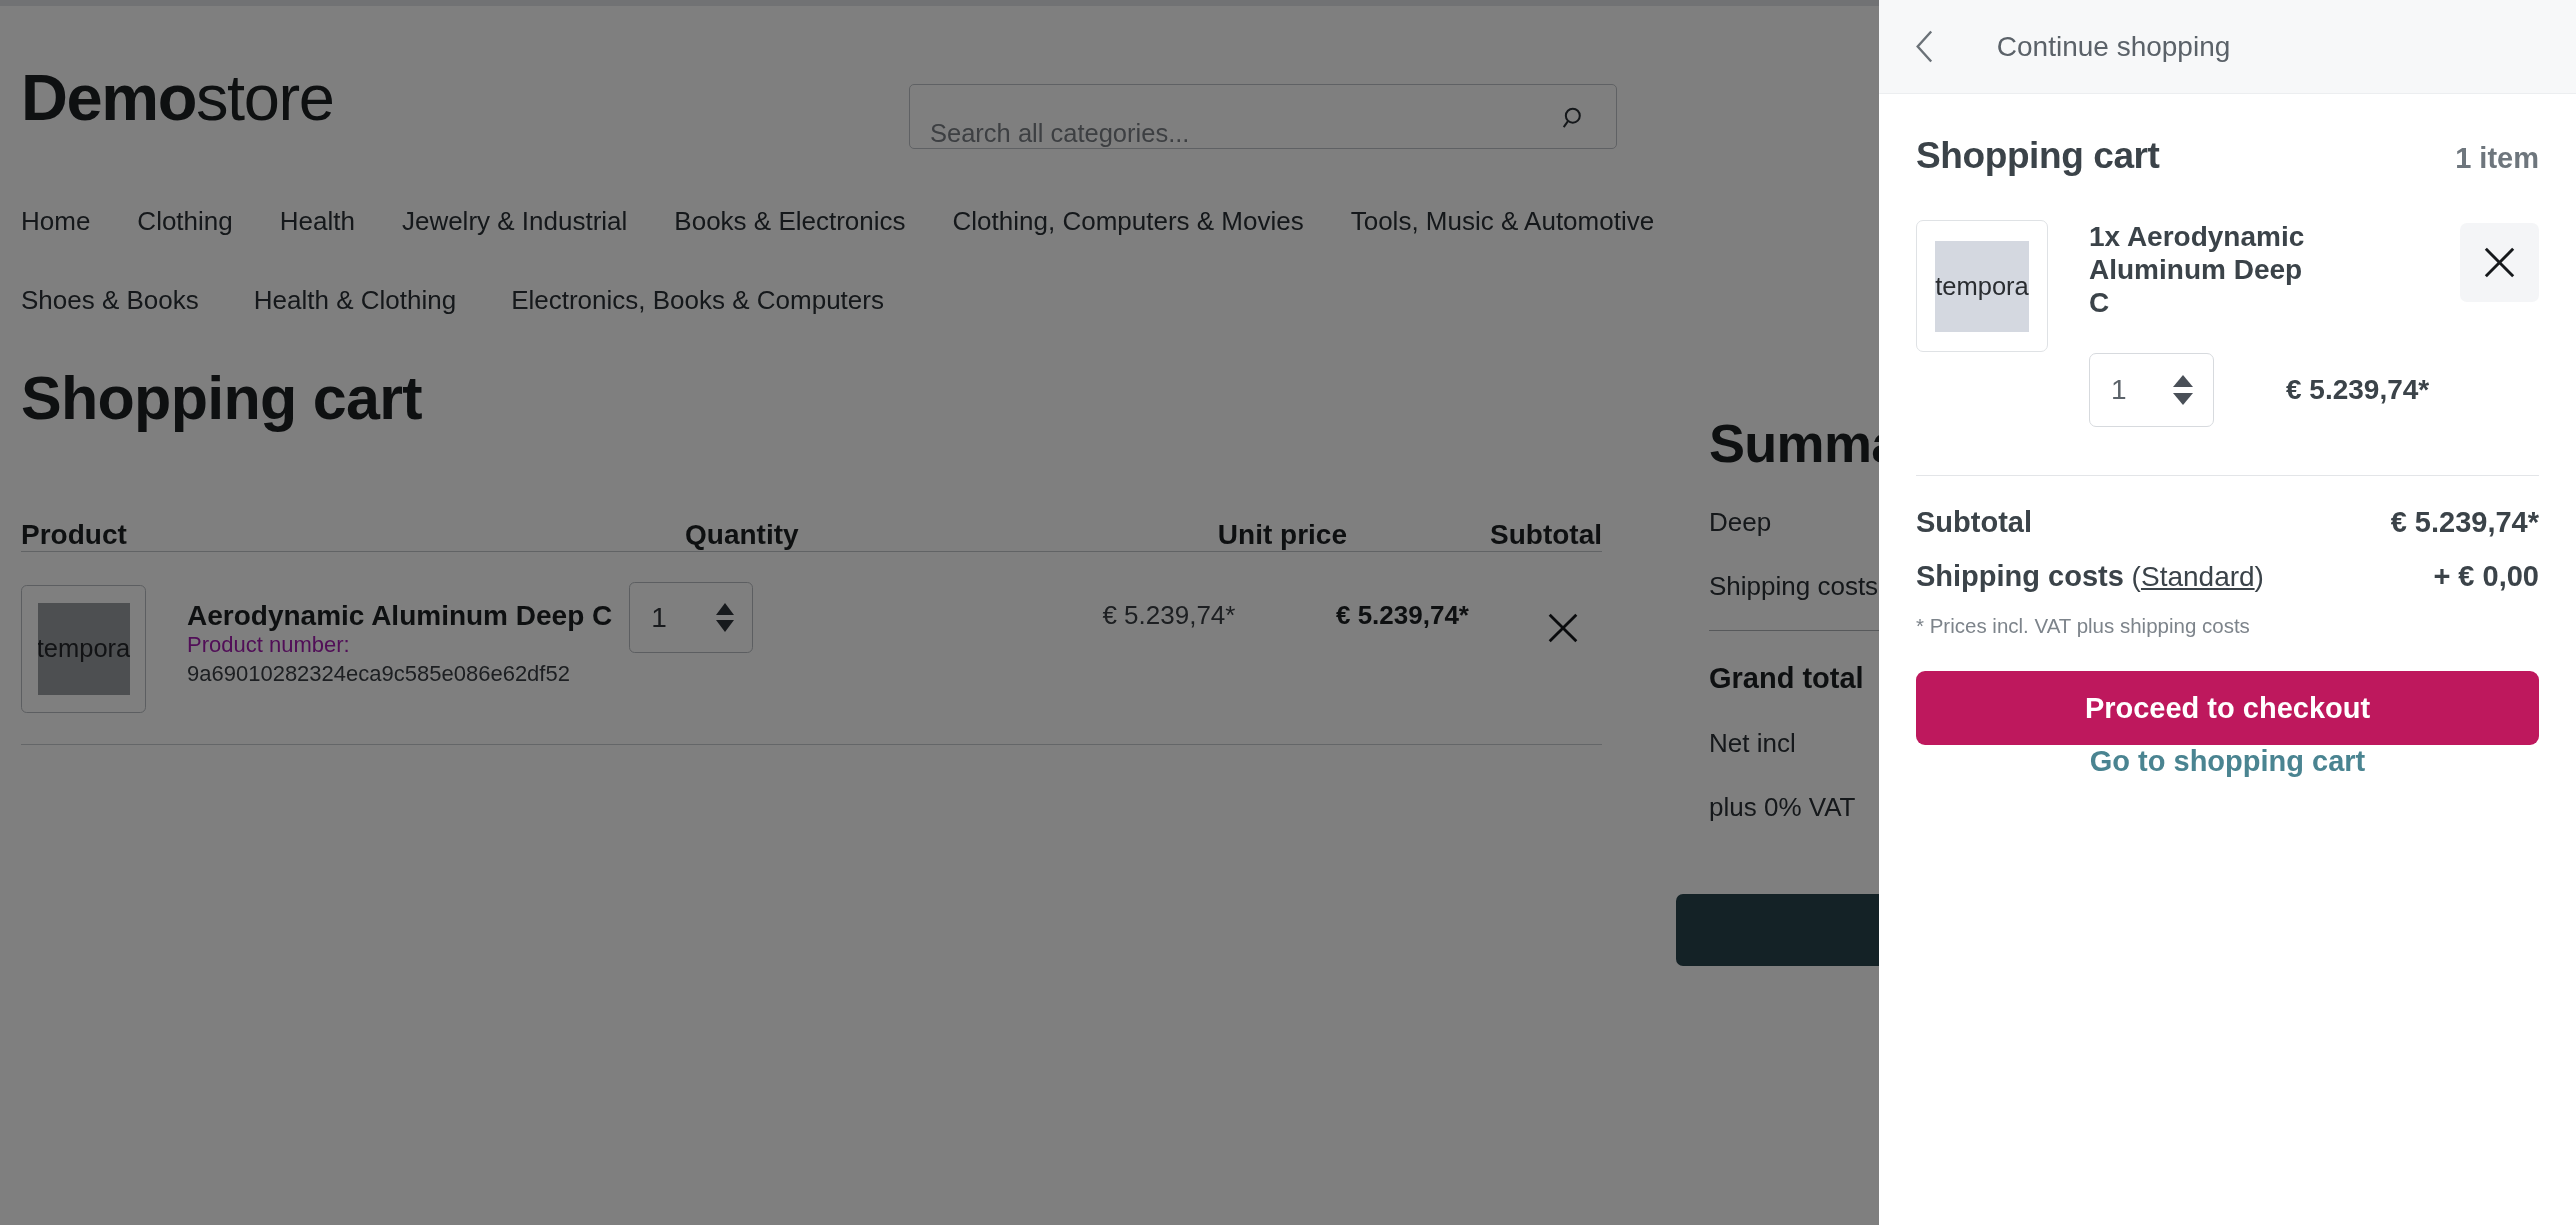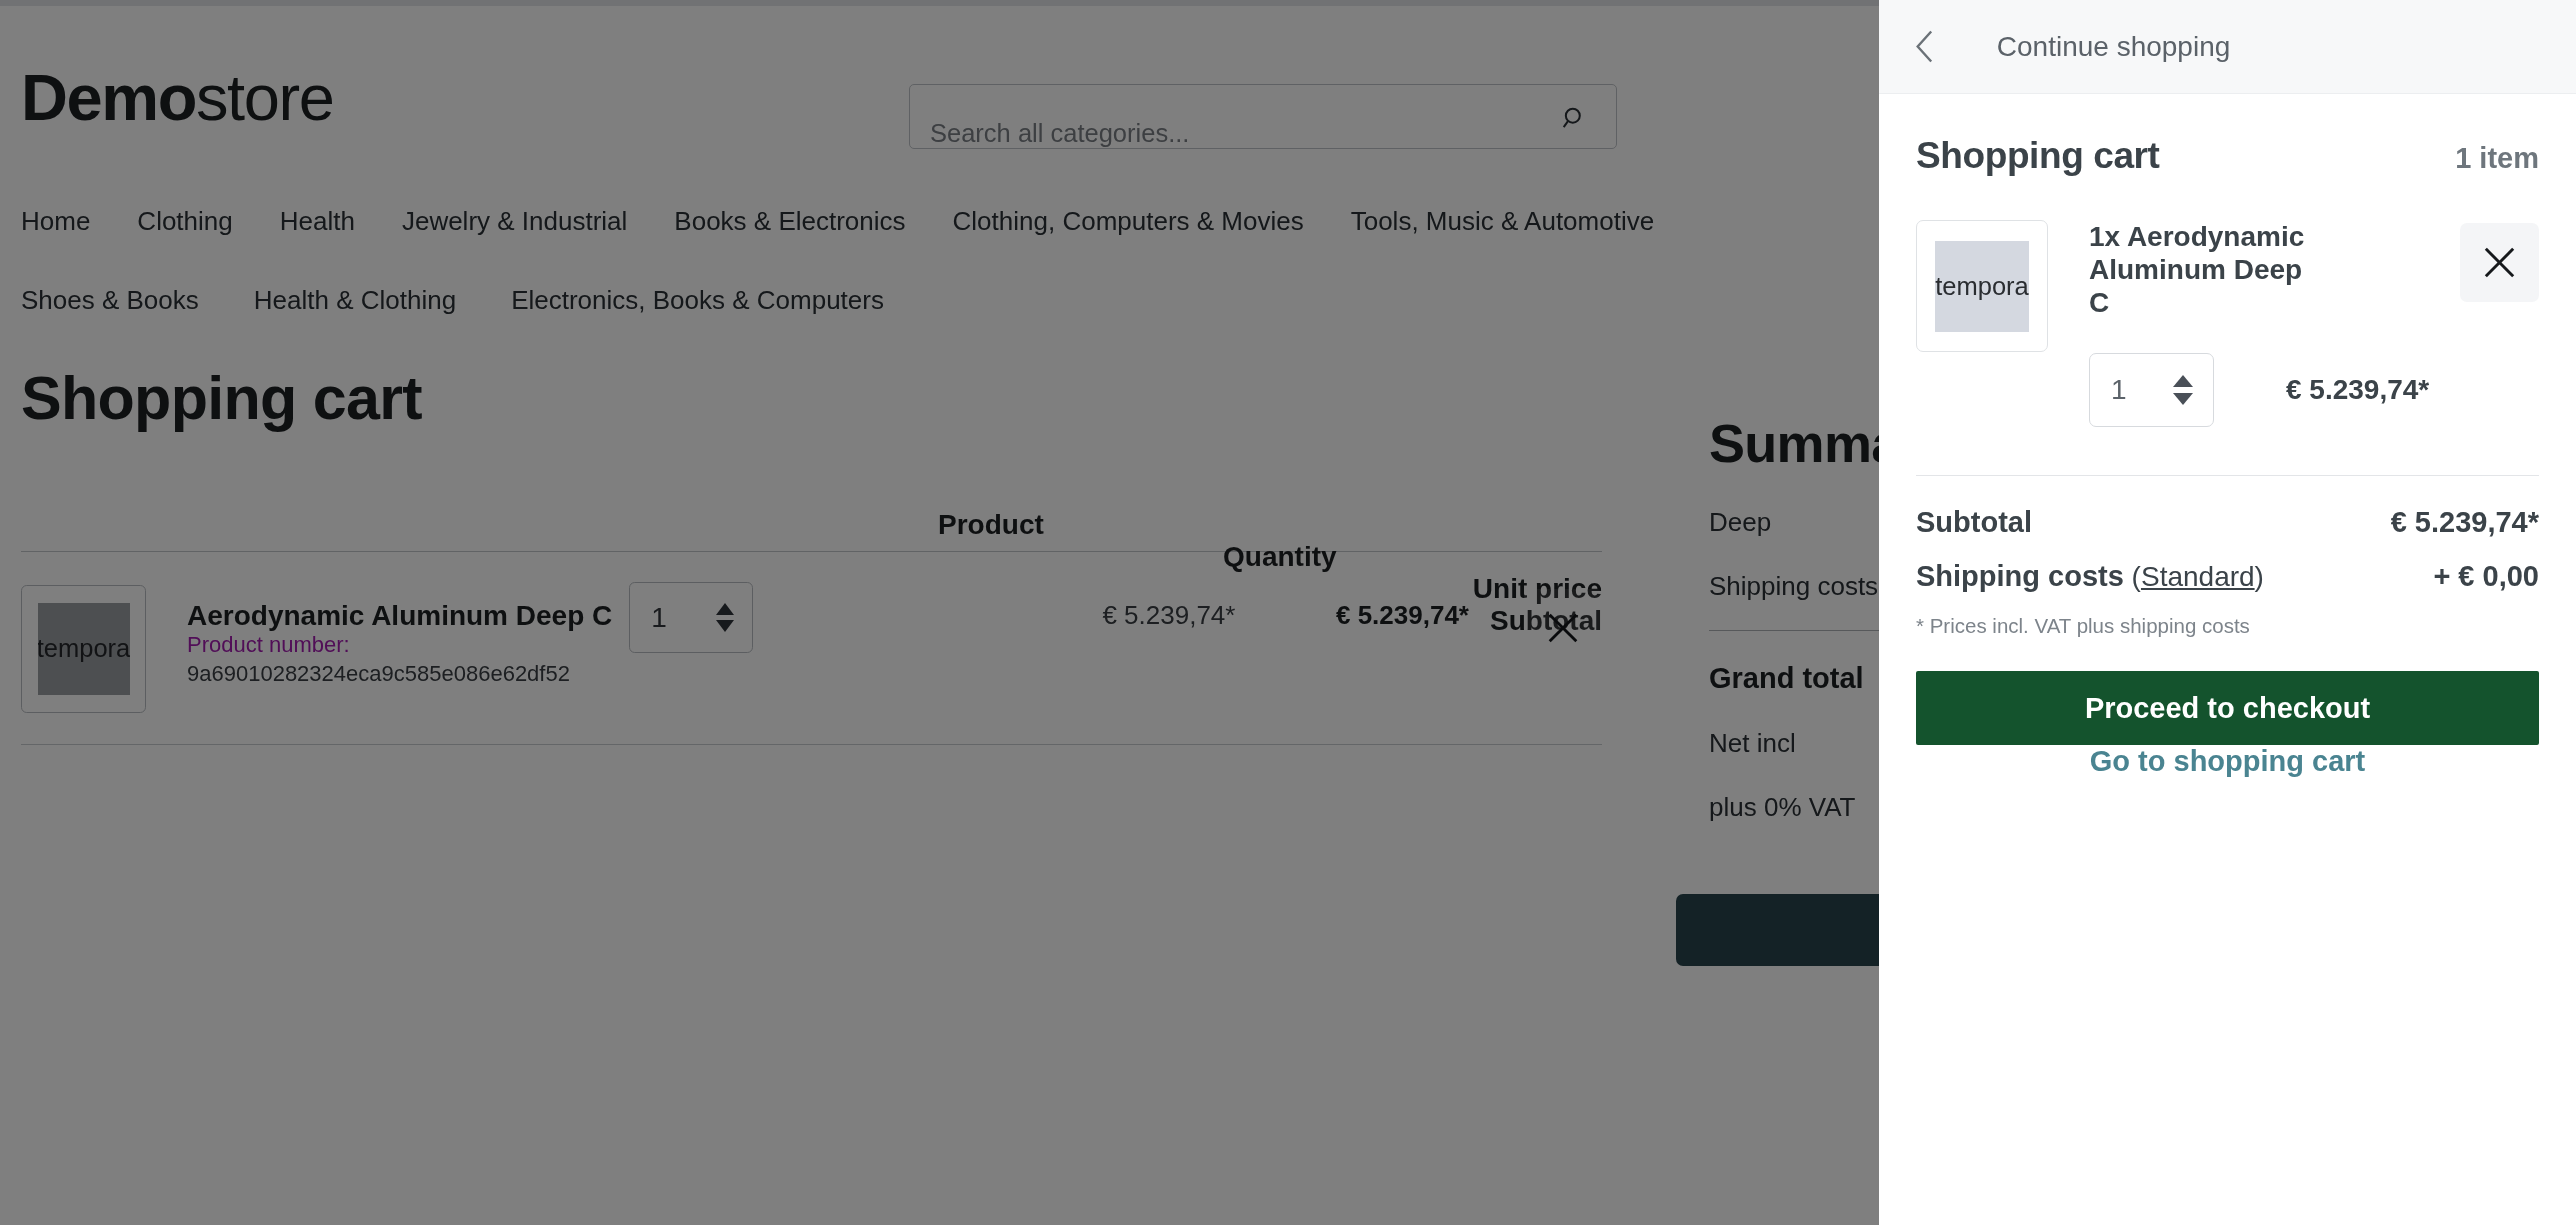--- a/index.html
+++ b/index.html
@@ -48,21 +48,21 @@
     font-size:61px; font-weight:700; color:#1d2023; letter-spacing:-0.7px;
   }
 
   
   .cart-table { position:absolute; left:21px; top:489px; width:1581px; }
   .thead { display:flex; align-items:flex-end; height:43px; font-size:28px; font-weight:700; color:#1d2023; }
   .th-product  { width:664px; }
   .th-quantity { width:379px; }
   .th-unit     { width:283px; text-align:right; }
   .th-subtotal { width:255px; text-align:right; }
-  .thead-rule { border-bottom:1.4px solid #c3c6ca; margin-top:20px;flex-direction:column; }
+  .thead-rule { border-bottom:1.4px solid #c3c6ca; margin-top:20px; }
 
   .trow { display:flex; align-items:flex-start; padding-top:30px; padding-bottom:31px;
           border-bottom:1.4px solid #c9ccd0; }
   .prod-cell { width:664px; display:flex; align-items:flex-start; }
   .thumb {
     width:125px; height:128px; border:1.4px solid #b9bdc2; border-radius:5.7px;
     background:transparent; display:flex; align-items:center; justify-content:center;
     flex: 0 0 auto; margin-top:2.8px;
   }
   .thumb .img { width:92px; height:92px; background:#9b9ea2; display:flex; align-items:center; justify-content:center;
@@ -142,21 +142,21 @@
   .oc-rule { border-top:1.4px solid #e3e5e8; margin-top:48px; }
   .oc-sum { padding-top:30px; }
   .oc-sum-row { display:flex; justify-content:space-between; align-items:baseline; margin-bottom:21px; }
   .oc-sum-l { font-size:29px; font-weight:700; color:#3b4349; }
   .oc-sum-l .ship-opt { font-weight:400; font-size:28px; color:#3b4349; }
   .oc-sum-l .ship-opt u { text-decoration: underline; }
   .oc-sum-r { font-size:29px; font-weight:700; color:#3b4349; white-space:nowrap; }
   .oc-vat { font-size:20.5px; color:#7d848b; margin-top:15.6px; }
 
   .oc-checkout {
-    margin-top:33px; height:74px; background:#14532d; border-radius:2px;
+    margin-top:33px; height:74px; background:#be185d; border-radius:9px;
     display:flex; align-items:center; justify-content:center;
     font-size:29px; font-weight:700; color:#ffffff;
   }
   .oc-gotocart { text-align:center; font-size:29px; font-weight:700; color:#4a8491; }
 </style>
 </head>
 <body>
 
 <div id="root">
 

